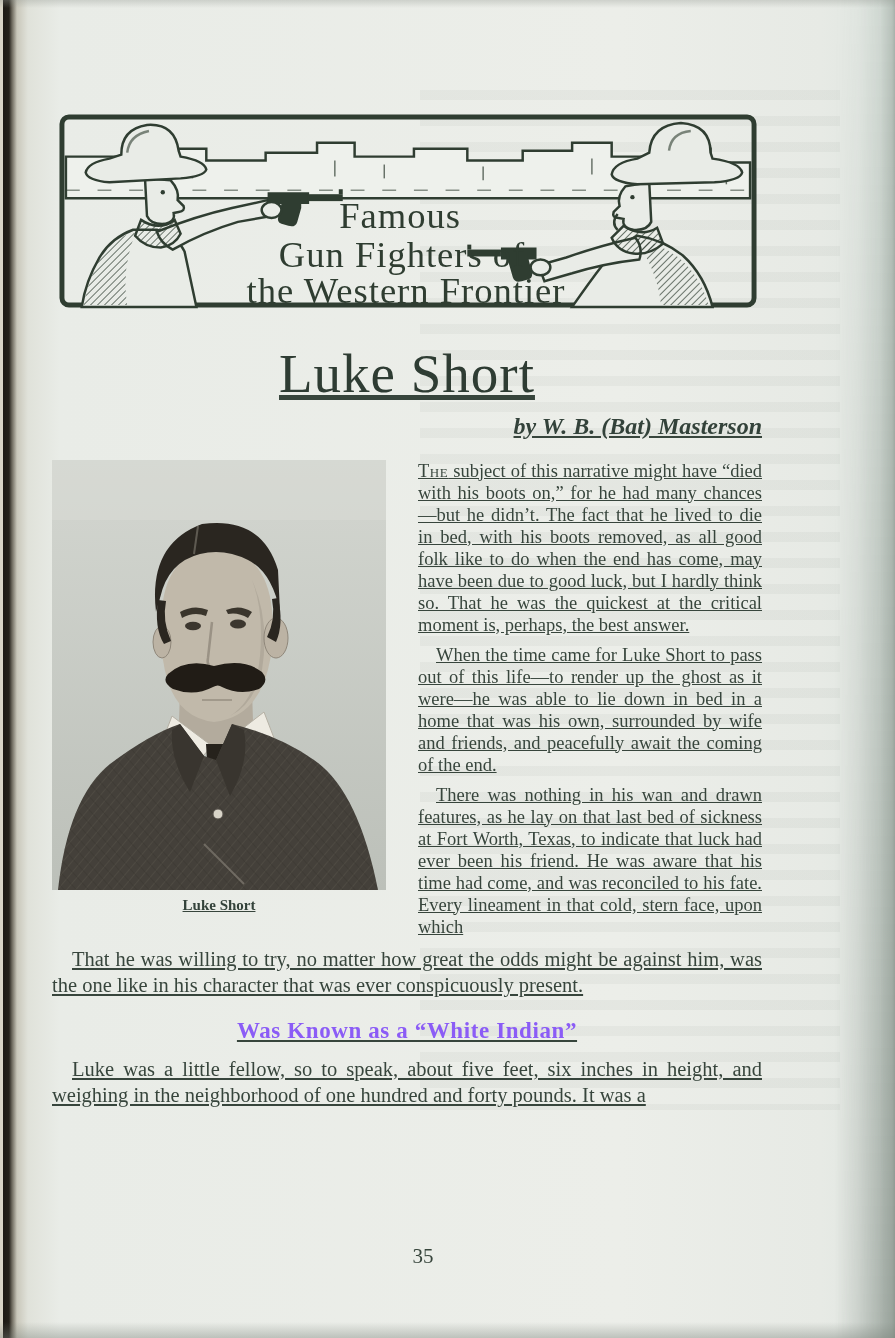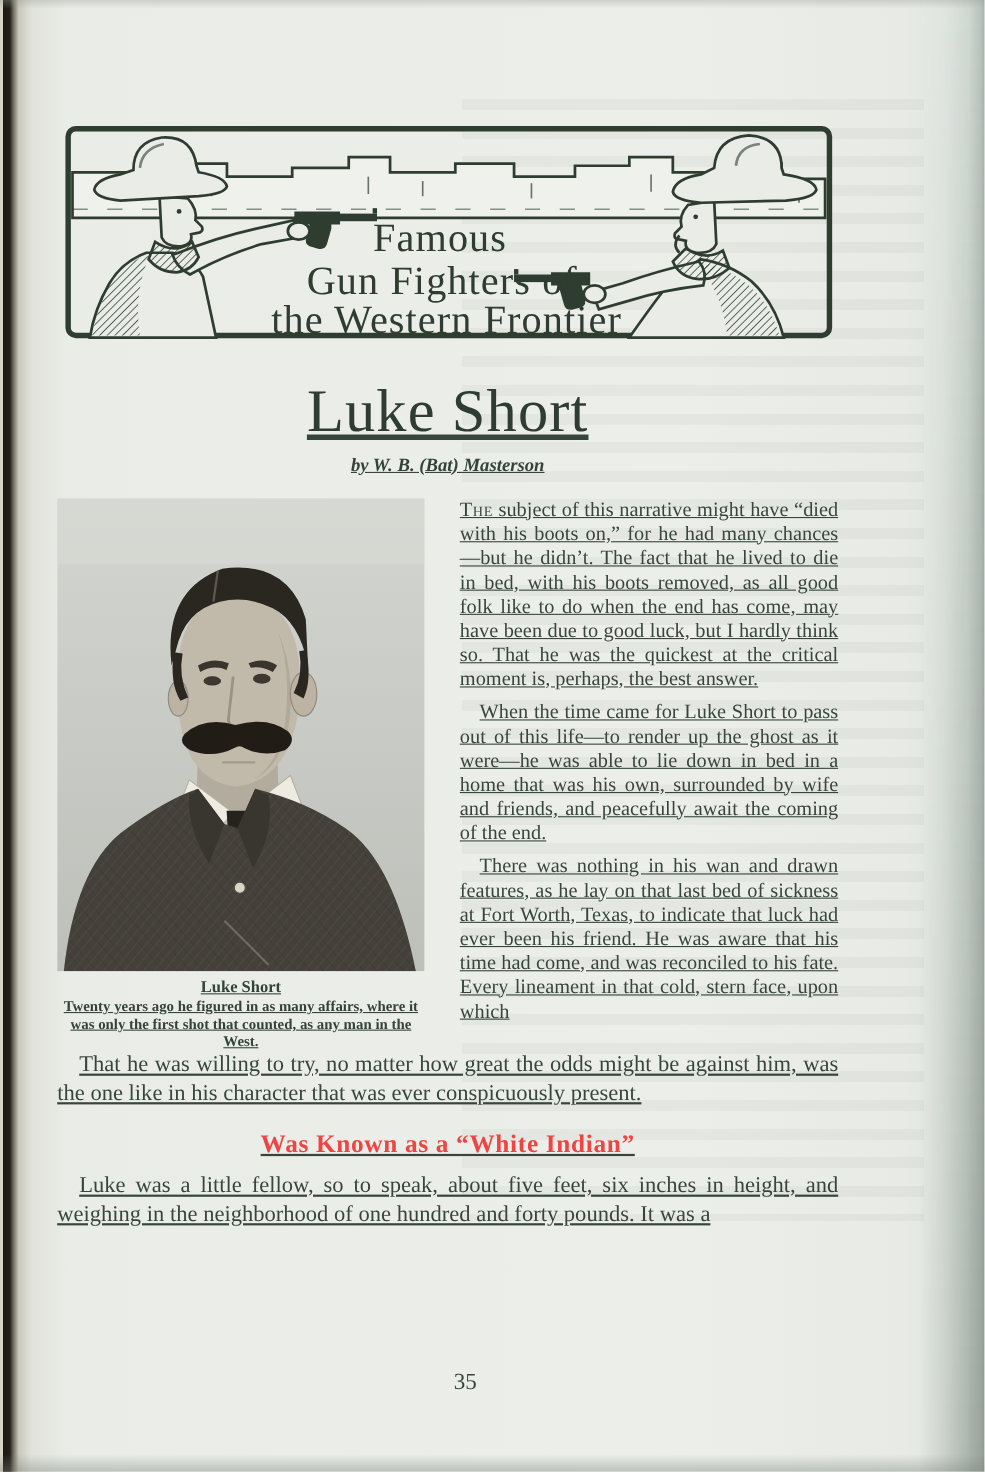--- a/index.html
+++ b/index.html
@@ -27,43 +27,43 @@
     mask-image:linear-gradient(90deg,transparent,black 80%);}
   .bleed{position:absolute;left:420px;top:90px;width:420px;height:1020px;opacity:.045;
     background:repeating-linear-gradient(180deg,#3a463c 0 10px,transparent 10px 26px);
     pointer-events:none;}
   .content{position:absolute;left:52px;top:112px;width:710px;text-decoration:underline;}
 
   .plate{margin-left:6px;width:700px;height:198px;display:block;}
 
   .page-title{margin:34px 0 0 0;text-align:center;font-size:55px;font-weight:500;
     letter-spacing:1px;color:#2e3c33;line-height:1.1;}
-  .byline{margin-top:8px;text-align:center;font-style:italic;font-weight:bold;
-    font-size:17px;color:#33423a;}
+  .byline{margin-top:8px;text-align:right;font-style:italic;font-weight:bold;
+    font-size:24px;color:#33423a;}
 
   .columns{display:flex;margin-top:20px;}
   .left-block{width:334px;flex:0 0 334px;}
   .photo{width:334px;height:430px;display:block;}
   .caption{margin-top:6px;text-align:center;font-weight:bold;color:#33423a;}
   .caption-name{font-size:15px;line-height:1.2;}
   .caption-text{font-size:13.5px;line-height:1.2;padding:0 2px;}
 
   .right-block{flex:1;margin-left:20px;font-size:18.5px;line-height:22px;
     text-align:justify;}
   .right-block p{margin:0 0 8px 12px;}
   .right-block p.indented{text-indent:18px;}
   .lead{font-variant:small-caps;letter-spacing:.5px;}
 
   .fullwidth{font-size:20.5px;line-height:26px;text-align:justify;}
   .fullwidth p{margin:0;}
   .p-cont{margin-top:6px;}
   .p-next{margin-top:11px;text-indent:20px;}
 
   .section-heading{margin:20px 0 12px 0;text-align:center;font-size:23px;
-    font-weight:bold;letter-spacing:.6px;color:#ef4444;}
+    font-weight:bold;letter-spacing:.6px;color:#8b5cf6;}
 
   .page-number{position:absolute;left:68px;top:1244px;width:710px;
     text-align:center;font-size:21px;color:#37453c;}
 
   svg text{font-family:"Liberation Serif","DejaVu Serif",serif;}
 </style>
 </head>
 <body>
 
 <div class="edge-top"></div>
@@ -186,21 +186,20 @@
           <path d="M6,430 Q16,338 58,304 Q98,274 128,264 L152,296 L164,300 L180,264 Q228,276 262,300 Q306,330 326,430 Z" fill="url(#tweed2)" opacity=".3"></path>
           <path d="M128,264 L152,296 L138,332 Q118,300 120,270 Z" fill="#39352f"></path>
           <path d="M180,264 L164,300 L178,336 Q198,302 192,270 Z" fill="#39352f"></path>
           <circle cx="166" cy="354" r="5" fill="#d8d4c8" stroke="#55504a"></circle>
           <path d="M152,384 L192,424" stroke="#9a958a" stroke-width="2" opacity=".5"></path>
         </g>
       </svg>
 
       <div class="caption">
         <div class="caption-name">Luke Short</div>
-        <div class="caption-text">Twenty years ago he figured in as many affairs, where it was only the first shot that counted, as any man in the West.</div>
       </div>
     </div>
 
     <div class="right-block">
       <p><span class="lead">The</span><span> subject of this narrative might have “died with his boots on,” for he had many chances—but he didn’t. The fact that he lived to die in bed, with his boots removed, as all good folk like to do when the end has come, may have been due to good luck, but I hardly think so. That he was the quickest at the critical moment is, perhaps, the best answer.</span></p>
       <p class="indented">When the time came for Luke Short to pass out of this life—to render up the ghost as it were—he was able to lie down in bed in a home that was his own, surrounded by wife and friends, and peacefully await the coming of the end.</p>
       <p class="indented">There was nothing in his wan and drawn features, as he lay on that last bed of sickness at Fort Worth, Texas, to indicate that luck had ever been his friend. He was aware that his time had come, and was reconciled to his fate. Every lineament in that cold, stern face, upon which</p>
     </div>
   </div>
 

